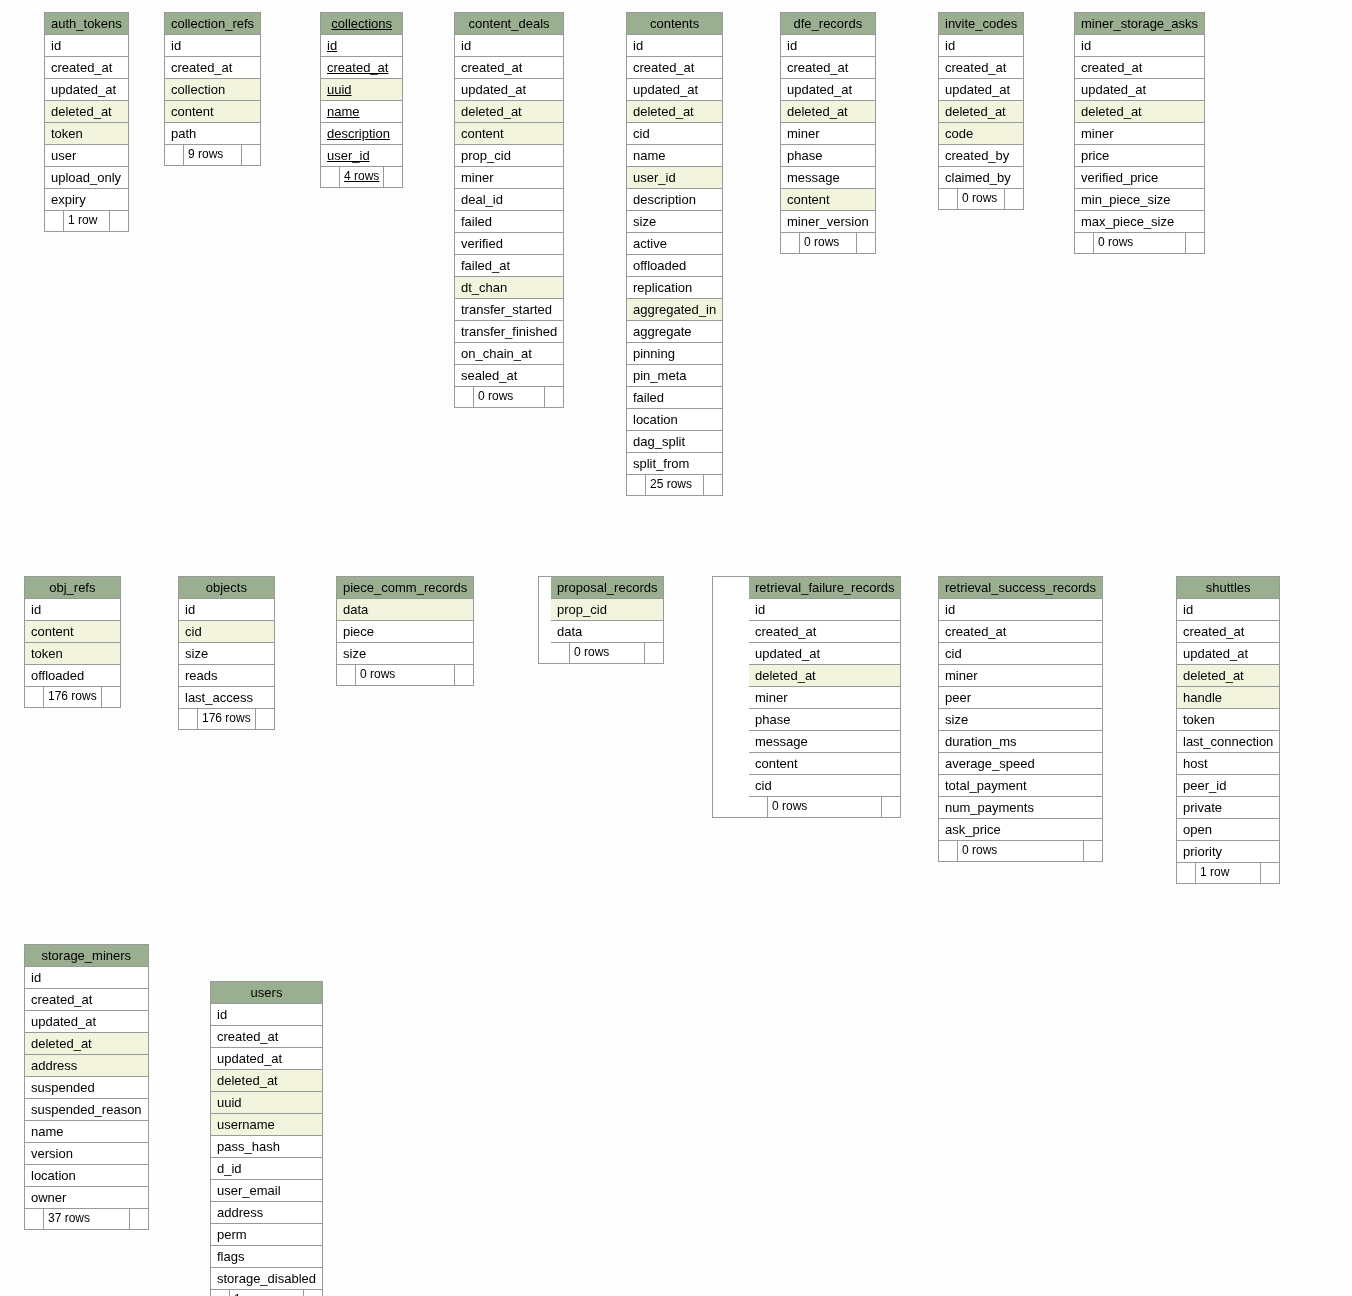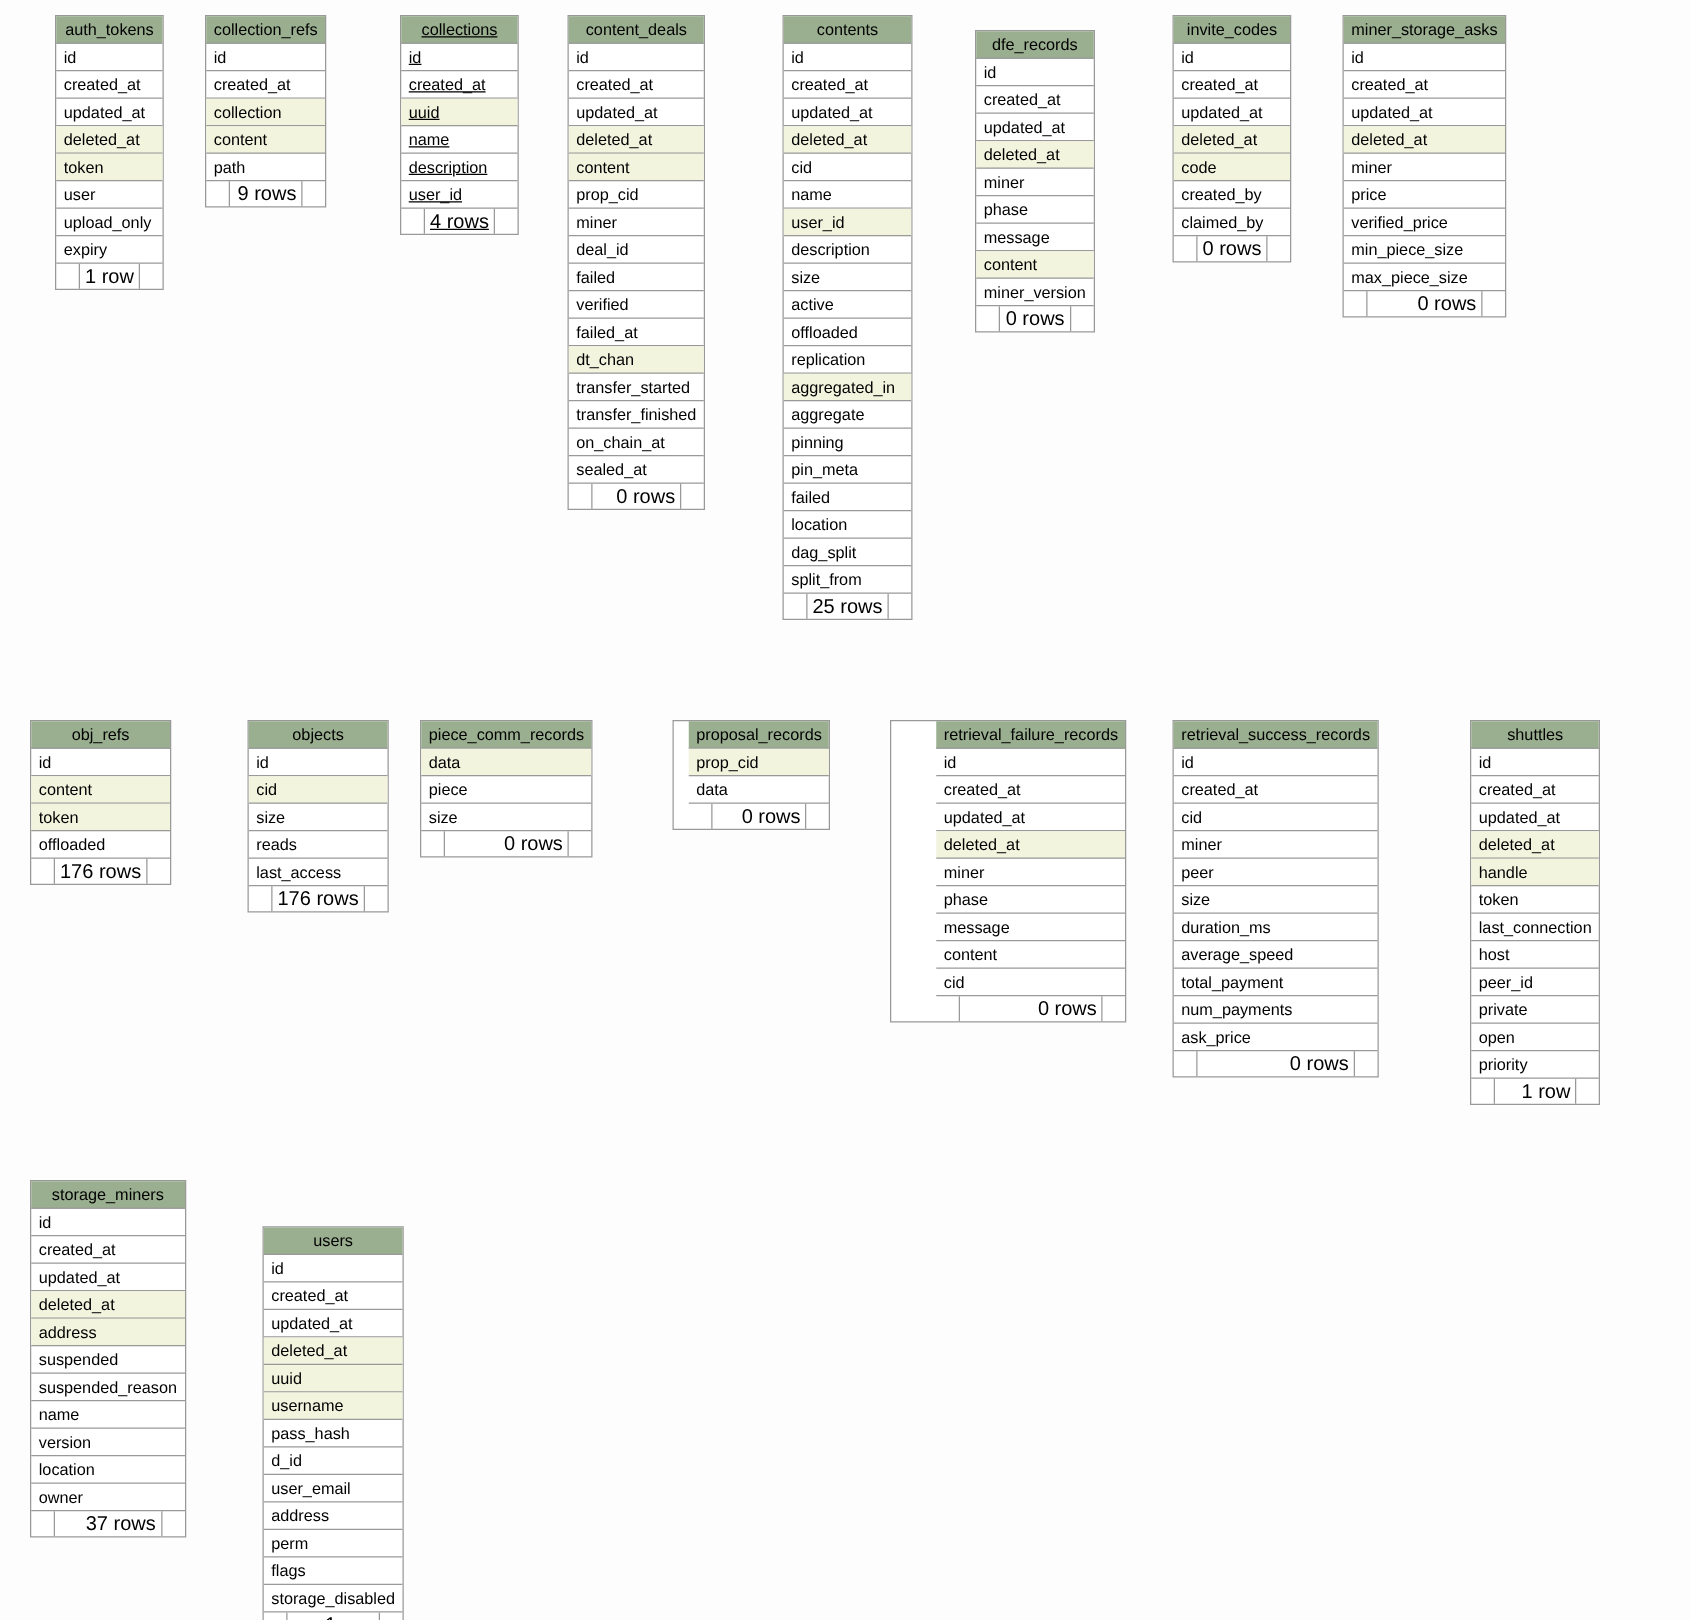--- a/index.html
+++ b/index.html
@@ -49,23 +49,23 @@
     border-right: 1px solid #999;
     width: 18px;
     flex: 0 0 18px;
   }
   .card .footer .spacer-right {
     border-right: none;
     border-left: 1px solid #999;
   }
   .card .footer .rows {
     flex: 1 1 auto;
-    text-align: right;
+    text-align: left;
     padding: 2px 4px;
-    font-size: 16px;
+    font-size: 12px;
     white-space: nowrap;
   }
 </style>
 </head>
 <body>
 
 <div class="canvas" id="canvas">
     <div class="card" style="left: 24px; top: 12px; margin-left: 20px;">
       <div class="title">auth_tokens</div>
       <div class="field">id</div>
@@ -154,21 +154,21 @@
       <div class="field">failed</div>
       <div class="field">location</div>
       <div class="field">dag_split</div>
       <div class="field">split_from</div>
       <div class="footer">
         <div class="spacer-left"></div>
         <div class="rows">25 rows</div>
         <div class="spacer-right"></div>
       </div>
     </div>
-    <div class="card" style="left: 780px; top: 24px;">
+    <div class="card" style="left: 780px; top: 12px;">
       <div class="title">dfe_records</div>
       <div class="field">id</div>
       <div class="field">created_at</div>
       <div class="field">updated_at</div>
       <div class="field hl">deleted_at</div>
       <div class="field">miner</div>
       <div class="field">phase</div>
       <div class="field">message</div>
       <div class="field hl">content</div>
       <div class="field">miner_version</div>
@@ -215,21 +215,21 @@
       <div class="field">id</div>
       <div class="field hl">content</div>
       <div class="field hl">token</div>
       <div class="field">offloaded</div>
       <div class="footer">
         <div class="spacer-left"></div>
         <div class="rows">176 rows</div>
         <div class="spacer-right"></div>
       </div>
     </div>
-    <div class="card" style="left: 178px; top: 576px; margin-left: 20px;">
+    <div class="card" style="left: 178px; top: 576px;">
       <div class="title">objects</div>
       <div class="field">id</div>
       <div class="field hl">cid</div>
       <div class="field">size</div>
       <div class="field">reads</div>
       <div class="field">last_access</div>
       <div class="footer">
         <div class="spacer-left"></div>
         <div class="rows">176 rows</div>
         <div class="spacer-right"></div>

